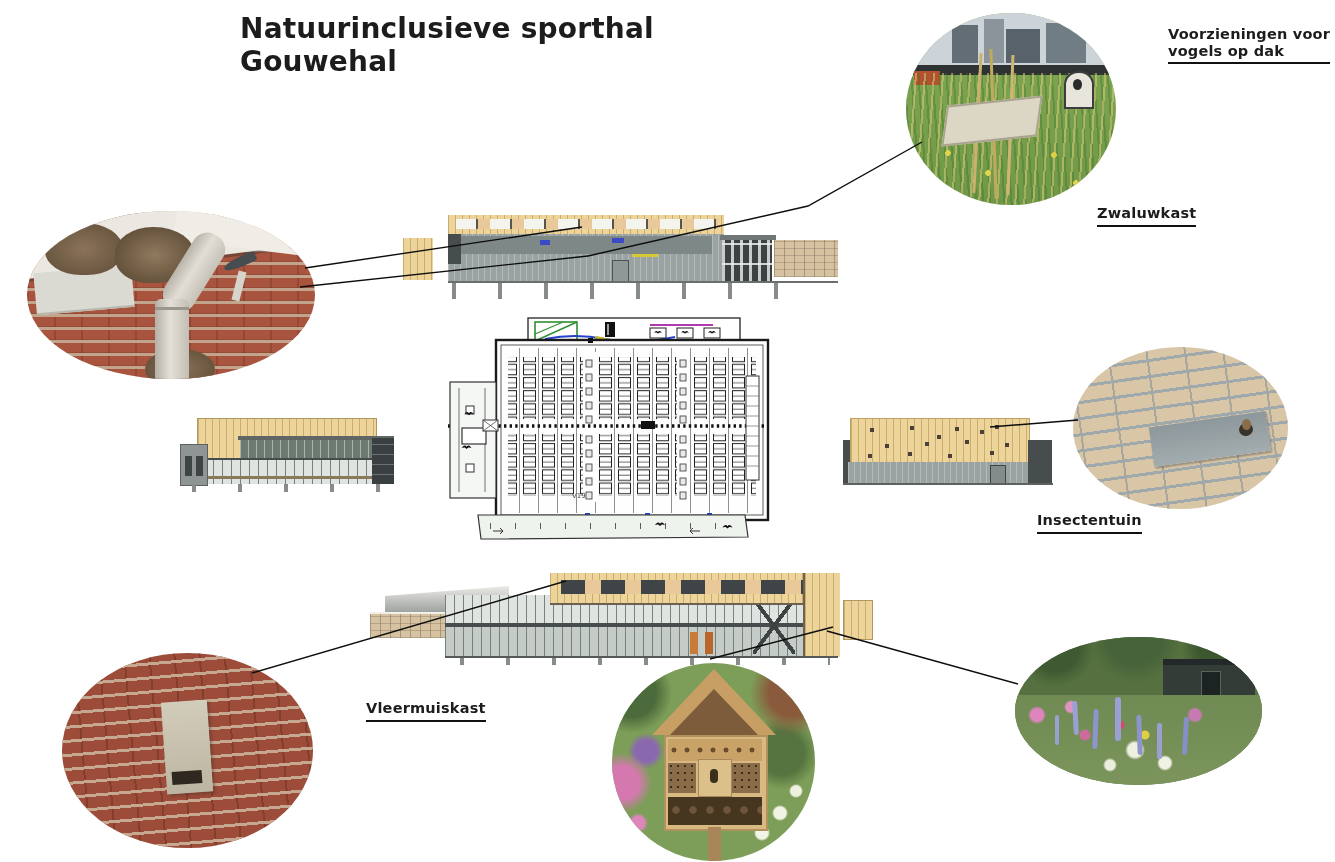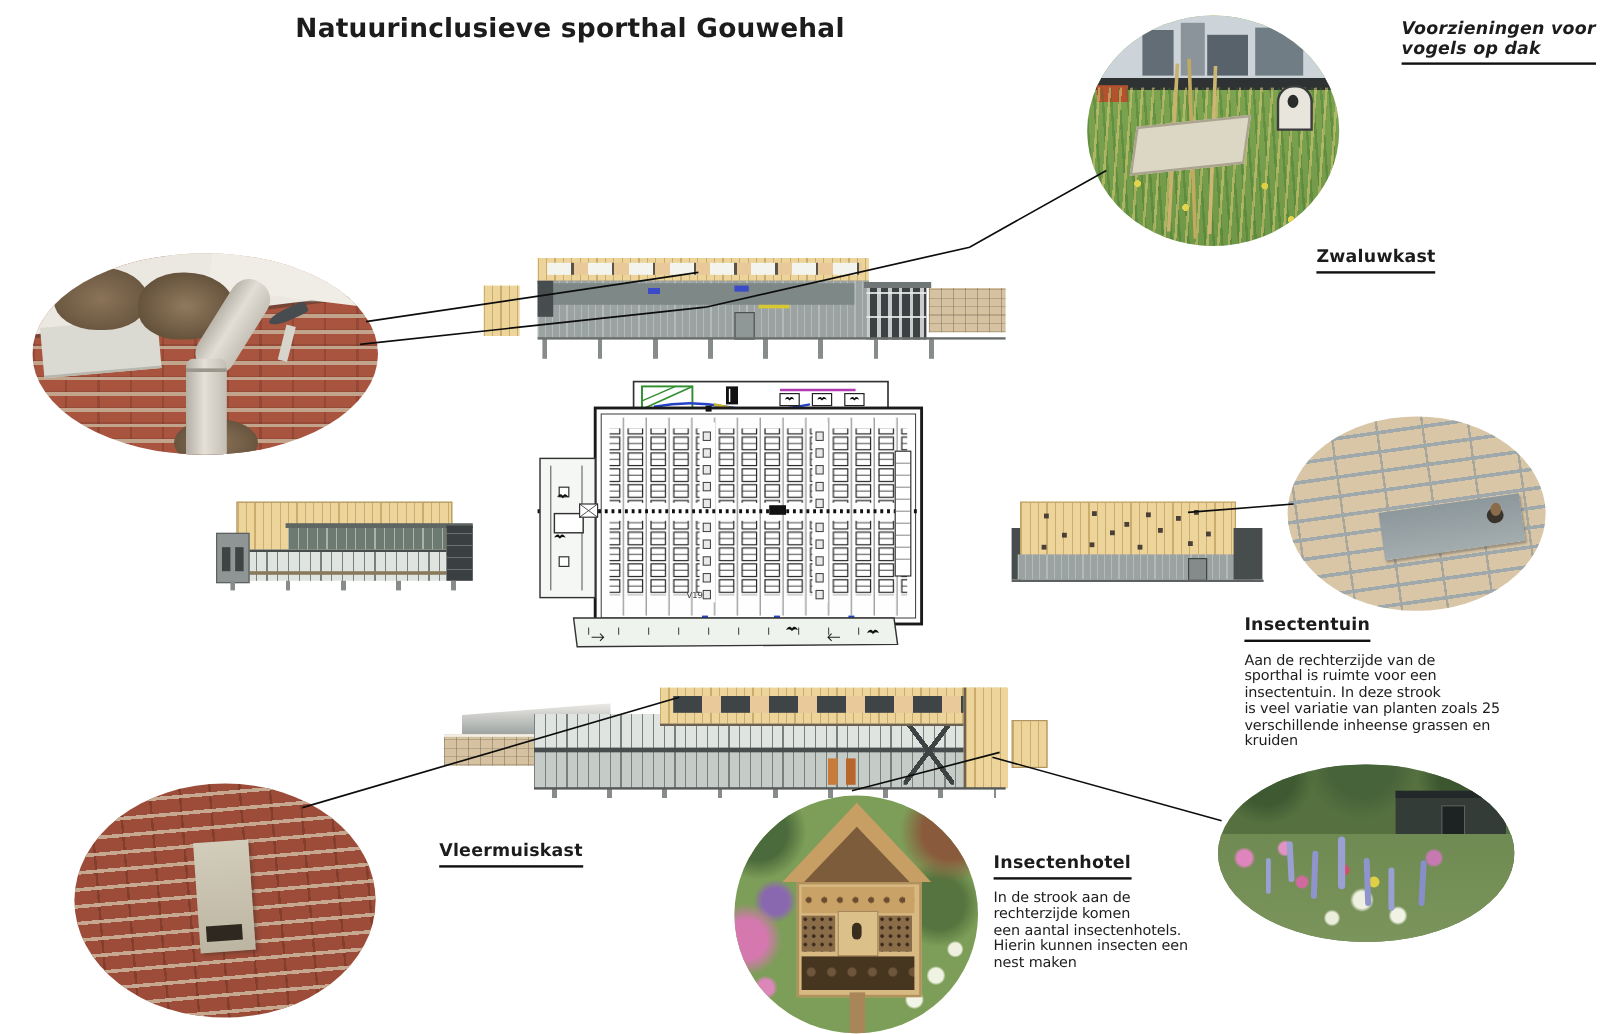--- a/index.html
+++ b/index.html
@@ -4,22 +4,22 @@
 <style>
   html,body{margin:0;padding:0;background:#fff;}
   #poster{position:relative;width:1335px;height:862px;background:#fff;overflow:hidden;
           font-family:"DejaVu Sans","Liberation Sans",sans-serif;color:#1c1c1c;}
   .abs{position:absolute;}
   
   .note{position:absolute;}
   .note-heading{display:inline-block;font-weight:bold;font-size:14.5px;letter-spacing:.2px;
                 border-bottom:2px solid #111;padding-bottom:3px;white-space:pre;line-height:1.15;}
   .note-body{margin-top:9px;font-size:12px;line-height:1.13;white-space:pre;letter-spacing:-0.1px;}
-  #page-title{position:absolute;left:240px;top:12px;width:470px;text-align:center;
-              font-size:22px;font-weight:bold;letter-spacing:.2px;}
+  #page-title{position:absolute;left:240px;top:12px;width:470px;
+              font-size:28px;font-weight:bold;letter-spacing:.2px;}
   
   .photo{position:absolute;border-radius:50%;overflow:hidden;}
   .photo>div{position:absolute;}
   
   .brick-red{background:#a8543e;
     background-image:repeating-linear-gradient(0deg,rgba(0,0,0,.10) 0 1px,transparent 1px 13px),
       repeating-linear-gradient(0deg,transparent 0 10px,#c2a48c 10px 13px),
       repeating-linear-gradient(90deg,rgba(90,35,25,.25) 0 2px,transparent 2px 27px);}
   .brick-darkred{background:#9c4c38;
     background-image:repeating-linear-gradient(0deg,transparent 0 11px,#c6a890 11px 14px),
@@ -39,51 +39,37 @@
   svg text{font-family:"DejaVu Sans",sans-serif;}
 </style>
 </head>
 <body>
 
 <div id="poster">
 
   <div id="page-title">Natuurinclusieve sporthal Gouwehal</div>
 
 
-  <div class="note" style="left:1168px;top:16px;width:165px;font-style:italic;">
+  <div class="note" style="left:1168px;top:26px;width:165px;">
     <div class="note-heading">Voorzieningen voor
 vogels op dak</div>
   </div>
 
   <div class="note" style="left:1097px;top:203px;width:238px;">
     <div class="note-heading">Zwaluwkast</div>
   </div>
 
   <div class="note" style="left:1037px;top:510px;width:255px;">
     <div class="note-heading">Insectentuin</div>
-    <div class="note-body">Aan de rechterzijde van de
-sporthal is ruimte voor een
-insectentuin. In deze strook
-is veel variatie van planten zoals 25
-verschillende inheense grassen en
-kruiden</div>
   </div>
 
   <div class="note" style="left:318px;top:698px;width:285px;margin-left:48px;">
     <div class="note-heading">Vleermuiskast</div>
   </div>
 
-  <div class="note" style="left:828px;top:708px;width:180px;">
-    <div class="note-heading">Insectenhotel</div>
-    <div class="note-body">In de strook aan de
-rechterzijde komen
-een aantal insectenhotels.
-Hierin kunnen insecten een
-nest maken</div>
-  </div>
 
   <div class="photo brick-red" style="left:27px;top:211px;width:288px;height:168px;">
     <div style="left:-20px;top:-38px;width:360px;height:86px;background:#ebe8e1;transform:rotate(-7deg);box-shadow:0 3px 0 rgba(60,50,45,.45);"></div>
     <div style="left:150px;top:-30px;width:180px;height:70px;background:#f0ede6;transform:rotate(7deg);"></div>
     <div style="left:8px;top:58px;width:98px;height:40px;background:#dbdad2;transform:rotate(-5deg);border-bottom:2px solid #b9b7ad;"></div>
     <div style="left:18px;top:12px;width:78px;height:52px;background:radial-gradient(#8a7358,#5f4c38);border-radius:50% 50% 46% 46%;"></div>
     <div style="left:88px;top:16px;width:80px;height:56px;background:radial-gradient(#907a5e,#55432f);border-radius:48% 52% 50% 44%;"></div>
     <div style="left:118px;top:138px;width:70px;height:40px;background:radial-gradient(#8a7458,#5a4834);border-radius:50%;"></div>
     <div style="left:150px;top:18px;width:34px;height:86px;background:linear-gradient(90deg,#b9b4aa,#e2ded5 45%,#c6c1b7);border-radius:16px;transform:rotate(32deg);"></div>
     <div style="left:128px;top:88px;width:34px;height:90px;background:linear-gradient(90deg,#b5b0a6,#e4e0d7 45%,#c3beb4);border-radius:6px;"></div>

